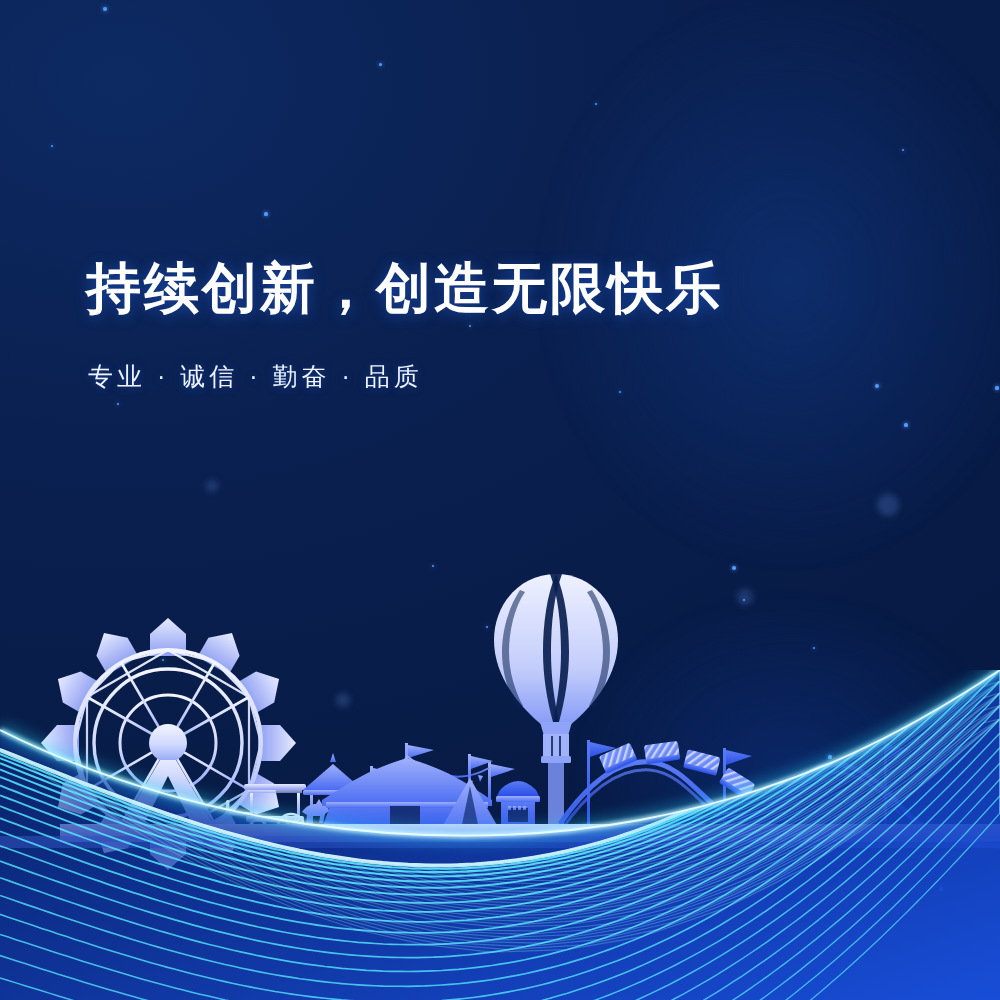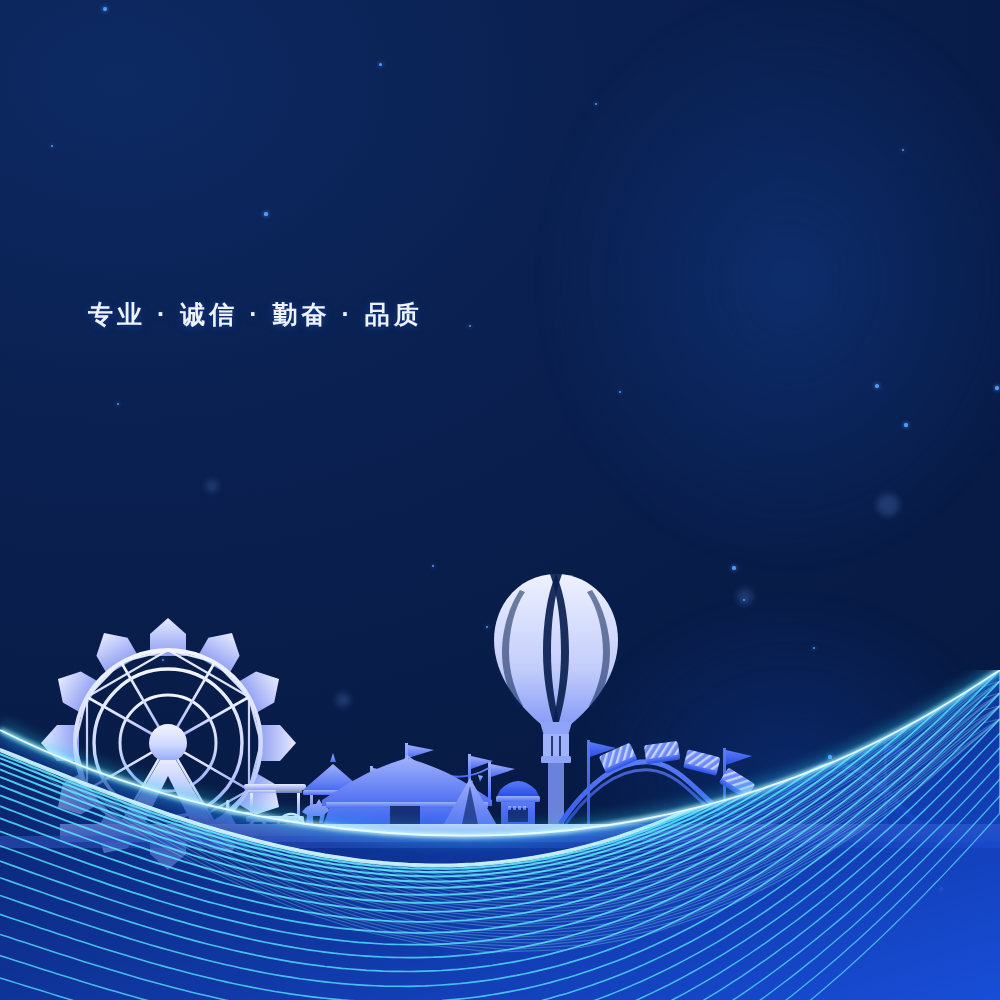--- a/index.html
+++ b/index.html
@@ -45,21 +45,21 @@
   .headline{
     margin:0;
     font-size:55px;line-height:1.12;
     font-weight:700;color:#ffffff;
     letter-spacing:3px;
     text-shadow:0 2px 14px rgba(40,110,255,.45);
     white-space:nowrap;
   }
   .subline{
     margin:40px 0 0 2px;
-    font-size:25px;font-weight:700;color:#eef3ff;
+    font-size:25px;font-weight:400;color:#eef3ff;
     letter-spacing:4px;white-space:nowrap;
     text-shadow:0 1px 8px rgba(40,110,255,.35);
   }
 
   
   .park{position:absolute;left:0;bottom:0;width:1000px;height:1000px;}
   .park svg{display:block;width:1000px;height:1000px;}
 
   
   .wave{position:absolute;left:0;bottom:0;width:1000px;height:330px;overflow:hidden;}
@@ -96,20 +96,21 @@
       <i style="left: 116.8px; top: 402.8px; width: 2.4px; height: 2.4px;"></i>
       <i style="left: 901.8px; top: 148.8px; width: 2.4px; height: 2.4px;"></i>
       <i style="left: 468.7px; top: 324.7px; width: 2.6px; height: 2.6px;"></i>
       <i class="soft" style="left: 877px; top: 494px; width: 22px; height: 22px;"></i>
       <i class="soft" style="left: 737px; top: 589px; width: 16px; height: 16px;"></i>
       <i class="soft" style="left: 336px; top: 693px; width: 14px; height: 14px;"></i>
       <i class="soft" style="left: 206px; top: 480px; width: 12px; height: 12px;"></i>
     </div>
 
   <div class="copy">
+    <h1 class="headline">持续创新，创造无限快乐</h1>
     <p class="subline">专业 · 诚信 · 勤奋 · 品质</p>
   </div>
 
   <div class="park">
     <svg viewBox="0 0 1000 1000" xmlns="http://www.w3.org/2000/svg" aria-hidden="true">
       <defs>
         <linearGradient id="gLight" x1="0" y1="0" x2="0" y2="1">
           <stop offset="0%" stop-color="#f2f5ff"></stop>
           <stop offset="55%" stop-color="#cfd8ff"></stop>
           <stop offset="100%" stop-color="#93a6f6"></stop>

